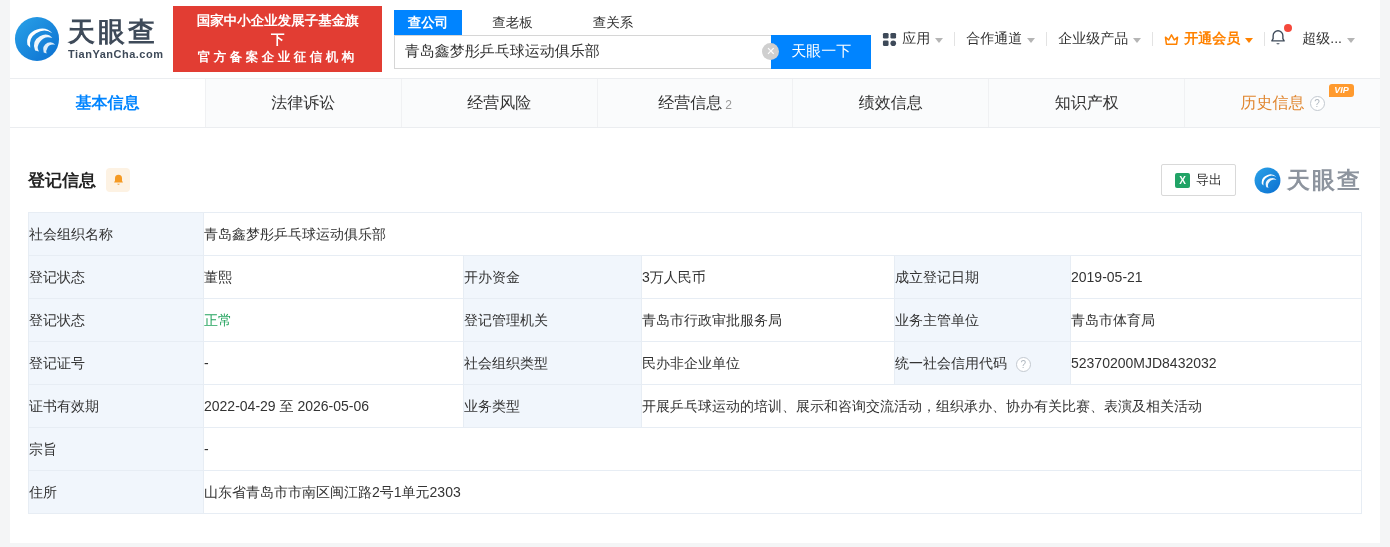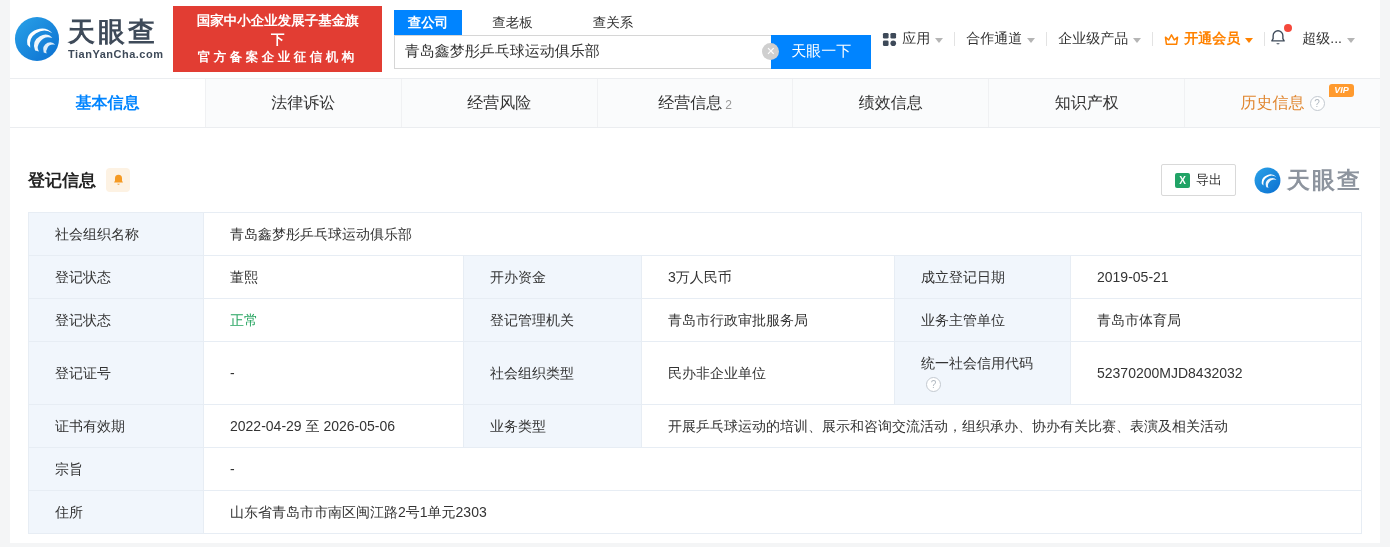--- a/index.html
+++ b/index.html
@@ -64,21 +64,21 @@
   .head-right { margin-left:auto; display:flex; align-items:center; gap:18px; }
   .export-btn { display:flex; align-items:center; gap:6px; border:1px solid #d9d9d9; border-radius:2px;
                 background:#fff; padding:6px 13px; font-size:13px; color:#333; cursor:pointer;
                 font-family:"Liberation Sans","DejaVu Sans",sans-serif; }
   .xls-icon { width:15px; height:15px; background:#21a366; border-radius:2px; color:#fff; font-size:10px;
               font-weight:bold; text-align:center; line-height:15px; }
   .wm-logo { display:flex; align-items:center; gap:6px; }
   .wm-text { font-size:23px; font-weight:bold; color:#8d949e; letter-spacing:2px; }
 
   table.info { width:1334px; border-collapse:collapse; table-layout:fixed; font-size:14px; }
-  table.info td { border:1px solid #e7edf4; padding:11px 26px; line-height:20px; vertical-align:middle;
+  table.info td { border:1px solid #e7edf4; padding:11px 0; line-height:20px; vertical-align:middle;
                   word-break:break-all; }
   td.lbl { background:#f1f6fc; color:#333; }
   td.val { background:#fff; color:#333; }
   .status-ok { color:#27a561; }
   .tall td { padding:13px 16px; }
 
   .bottom-strip { position:absolute; left:0; bottom:0; width:1390px; height:4px; background:#f4f5f6; }
 </style>
 </head>
 <body>

